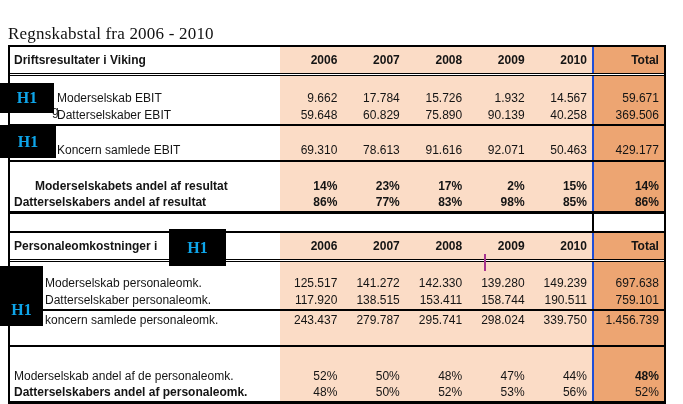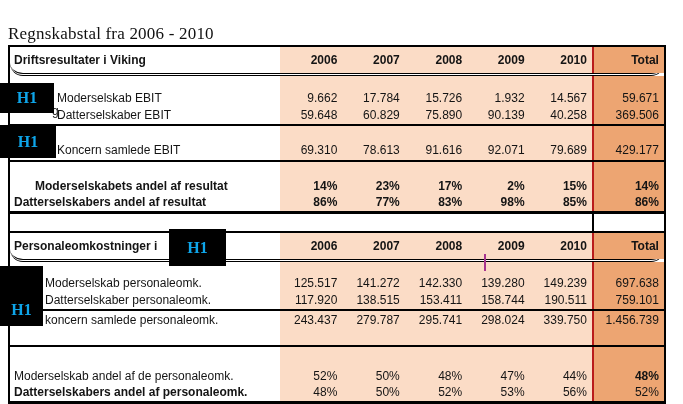--- a/index.html
+++ b/index.html
@@ -6,27 +6,27 @@
   .stage { position:relative; width:683px; height:404px; background:#fff; overflow:hidden;
            font-family:"Liberation Sans", sans-serif; }
   .title { position:absolute; left:8px; top:5px; font-family:"Liberation Serif", serif;
            font-size:17px; color:#111; letter-spacing:0.2px;margin-top:19px; }
   .sheet { position:absolute; left:8px; top:45px; width:658px; }
   .tbl { width:658px; border:2px solid #000; border-bottom-width:3px; box-sizing:border-box; background:#fff; }
   .row { display:grid; grid-template-columns:270px 62.4px 62.4px 62.4px 62.4px 62.4px 72px; }
   .sprow { grid-template-columns:270px 312px 72px; }
   .c { box-sizing:border-box; overflow:hidden; white-space:nowrap; font-size:12px; color:#141414; }
   .yr, .band { background:#fbdcc6; }
-  .tot { background:#eda572; border-left:2px solid #b91c1c; }
+  .tot { background:#eda572; border-left:2px solid #1d4ed8; }
   .num { text-align:right; padding-right:5px; }
   .lab { padding-left:4px; }
   .ind1 { padding-left:47px; }
   .ind2 { padding-left:35px; }
   .hdr .c { font-weight:bold; }
-  .header { border-bottom:3px double #000;border-radius:13px; }
+  .header { border-bottom:3px double #000; }
   .bline { border-bottom:2px solid #000; }
   .rowbold .c { font-weight:bold; }
   .bold { font-weight:bold; }
   .h26 .c { height:26px; line-height:26px; }
   .h17 .c { height:17px; line-height:17px; }
   .h19 .c { height:34px; line-height:19px; }
   .h20 .c { height:20px; line-height:20px; }
   .h16 .c { height:16px; line-height:16px;padding-left:25px; }
   .h15 .c { height:15px; line-height:15px; }
   .s14 .c { height:14px; }
@@ -95,21 +95,21 @@
         <div class="c band"></div>
         <div class="c tot"></div>
       </div>
 
       <div class="row h20 bline">
         <div class="c lab ind1">Koncern samlede EBIT</div>
         <div class="c yr num">69.310</div>
         <div class="c yr num">78.613</div>
         <div class="c yr num">91.616</div>
         <div class="c yr num">92.071</div>
-        <div class="c yr num">79.689</div>
+        <div class="c yr num">50.463</div>
         <div class="c tot num">429.177</div>
       </div>
 
       <div class="row sprow s16">
         <div class="c lab"></div>
         <div class="c band"></div>
         <div class="c tot"></div>
       </div>
 
       <div class="row h16 rowbold">

